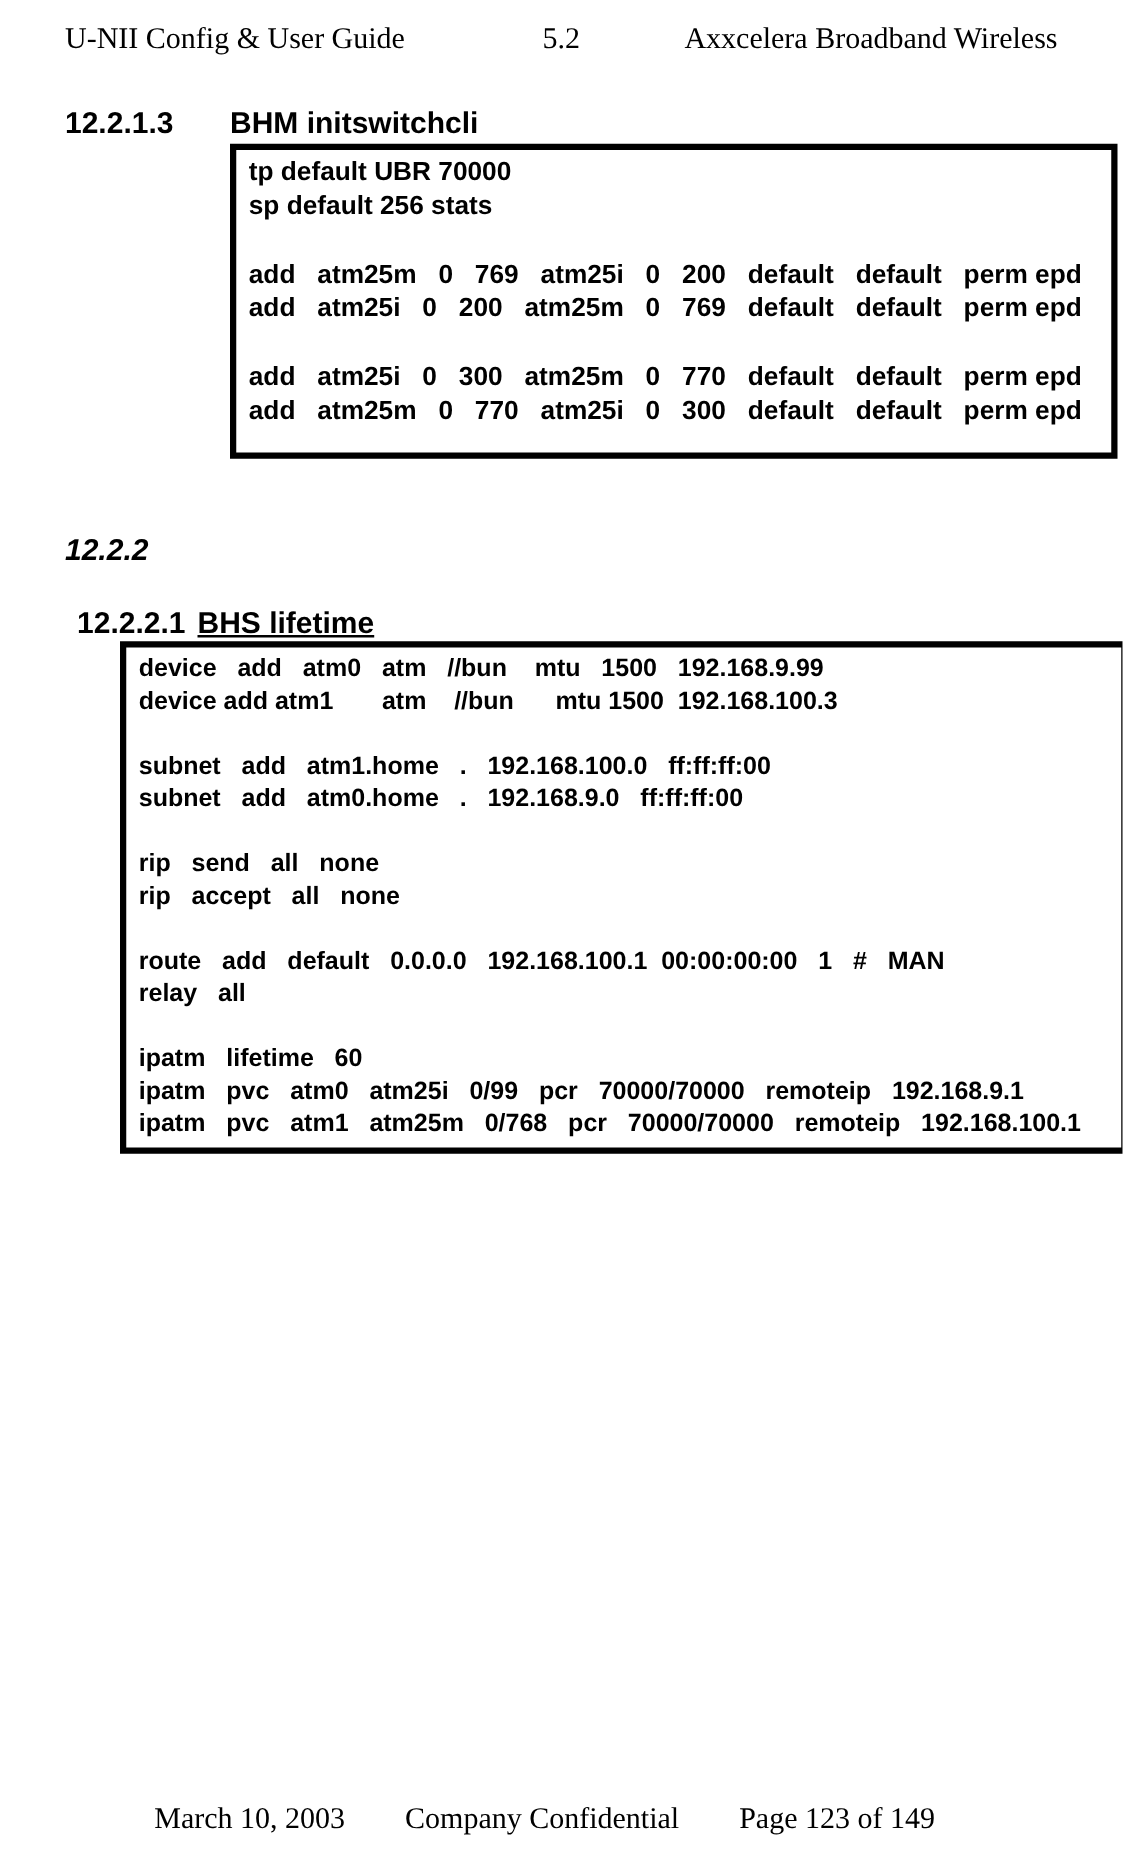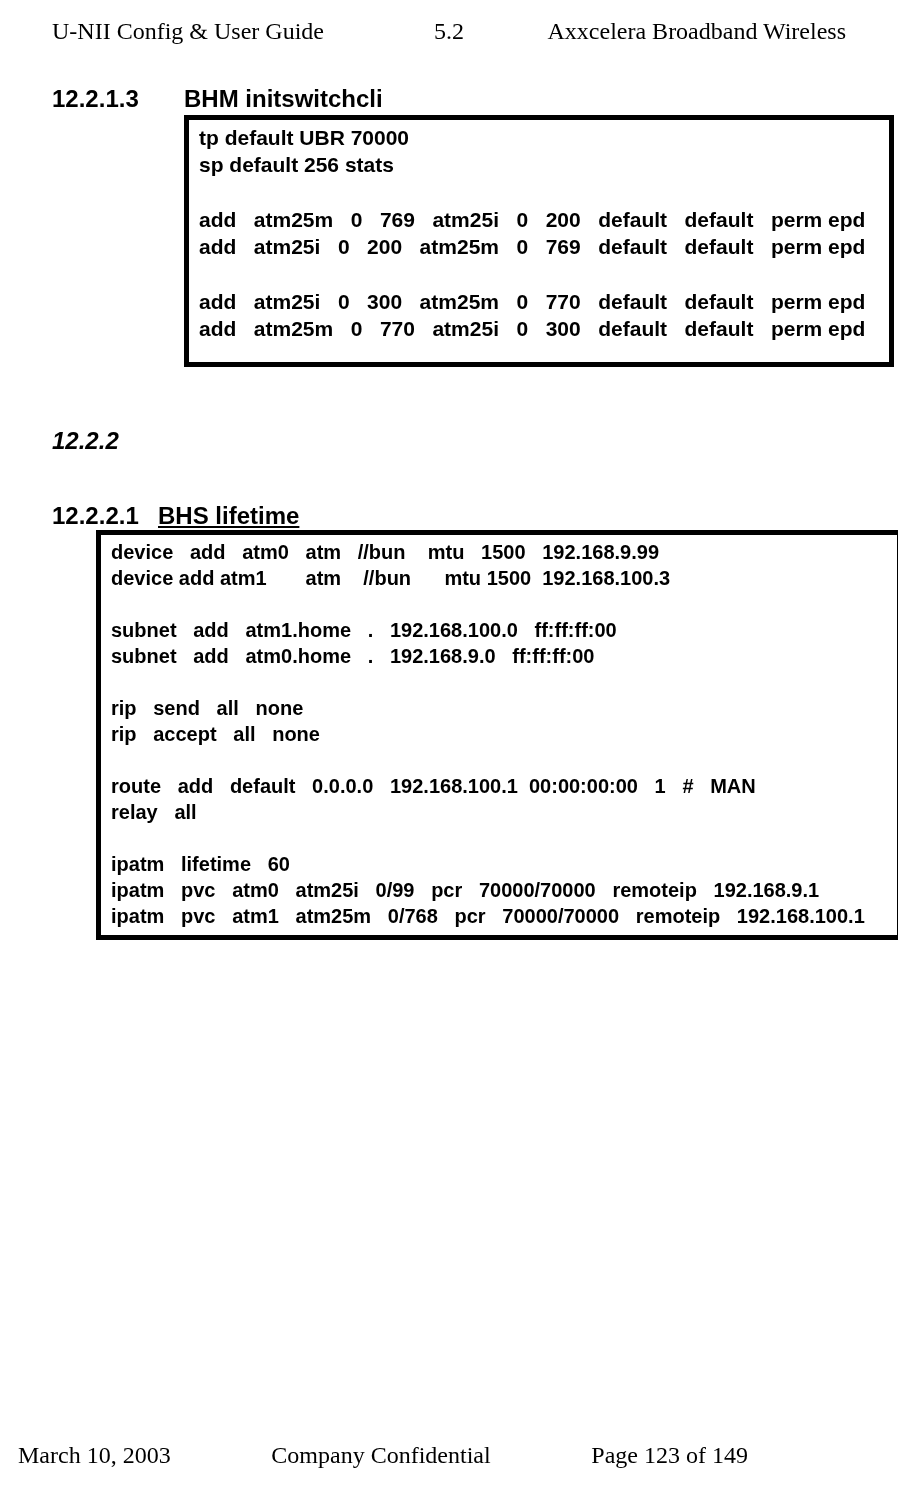--- a/index.html
+++ b/index.html
@@ -42,21 +42,22 @@
       margin-top: 2px;
       white-space: pre;
     }
     .row-1222 {
       display: flex;
       margin-top: 60px;
     }
     .num-1222 { width: 100px; font-style: italic; }
     .row-12221 {
       display: flex;
-      margin-top: 47px;
+      margin-top: 30px;
+      text-align: center;
     }
     .num-12221 { width: 106px; }
     .title-12221 { text-decoration: underline; }
     .code-box-2 {
       border: 5px solid black;
       font-family: Arial, Helvetica, sans-serif;
       font-weight: bold;
       font-size: 20px;
       line-height: 1.3;
       padding: 4px 10px 6px 10px;
@@ -64,23 +65,24 @@
       margin-left: 44px;
       margin-top: 0px;
       white-space: pre;
     }
     .footer-row {
       position: absolute;
       bottom: 24px;
       left: 0;
       width: 800px;
       display: flex;
-      justify-content: space-between;
+      justify-content: flex-end;
       padding: 0 52px 0 18px;
       font-size: 24px;
+      gap: 48px;
     }
   </style>
 </head>
 <body>
 
 <div class="header-row">
   <span>U-NII Config &amp; User Guide</span>
   <span class="header-center">5.2</span>
   <span>Axxcelera Broadband Wireless</span>
 </div>

